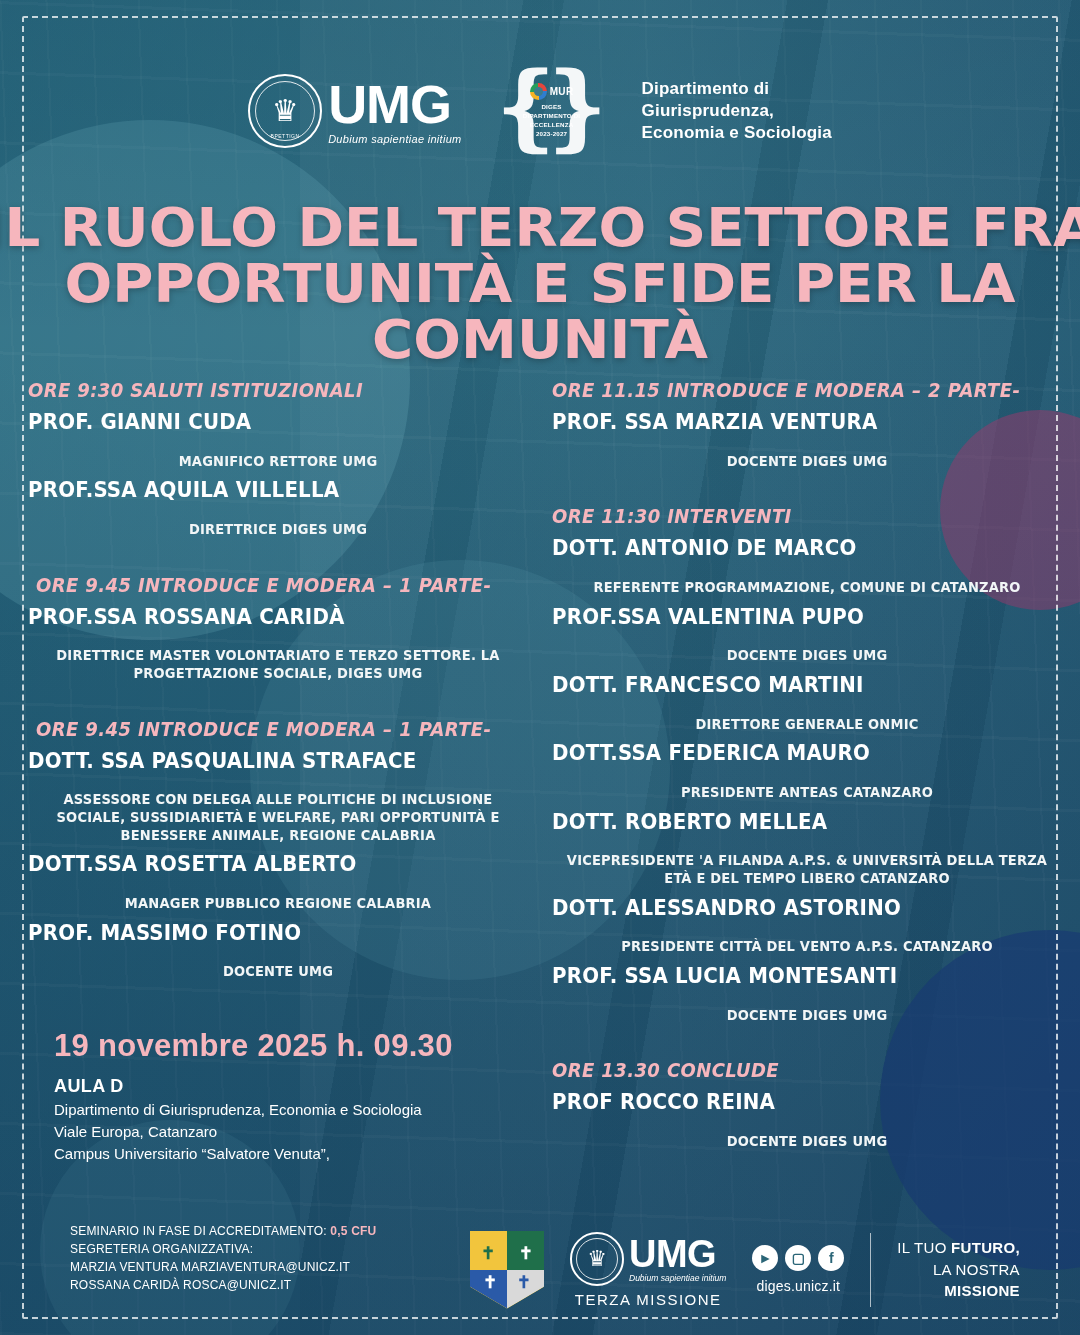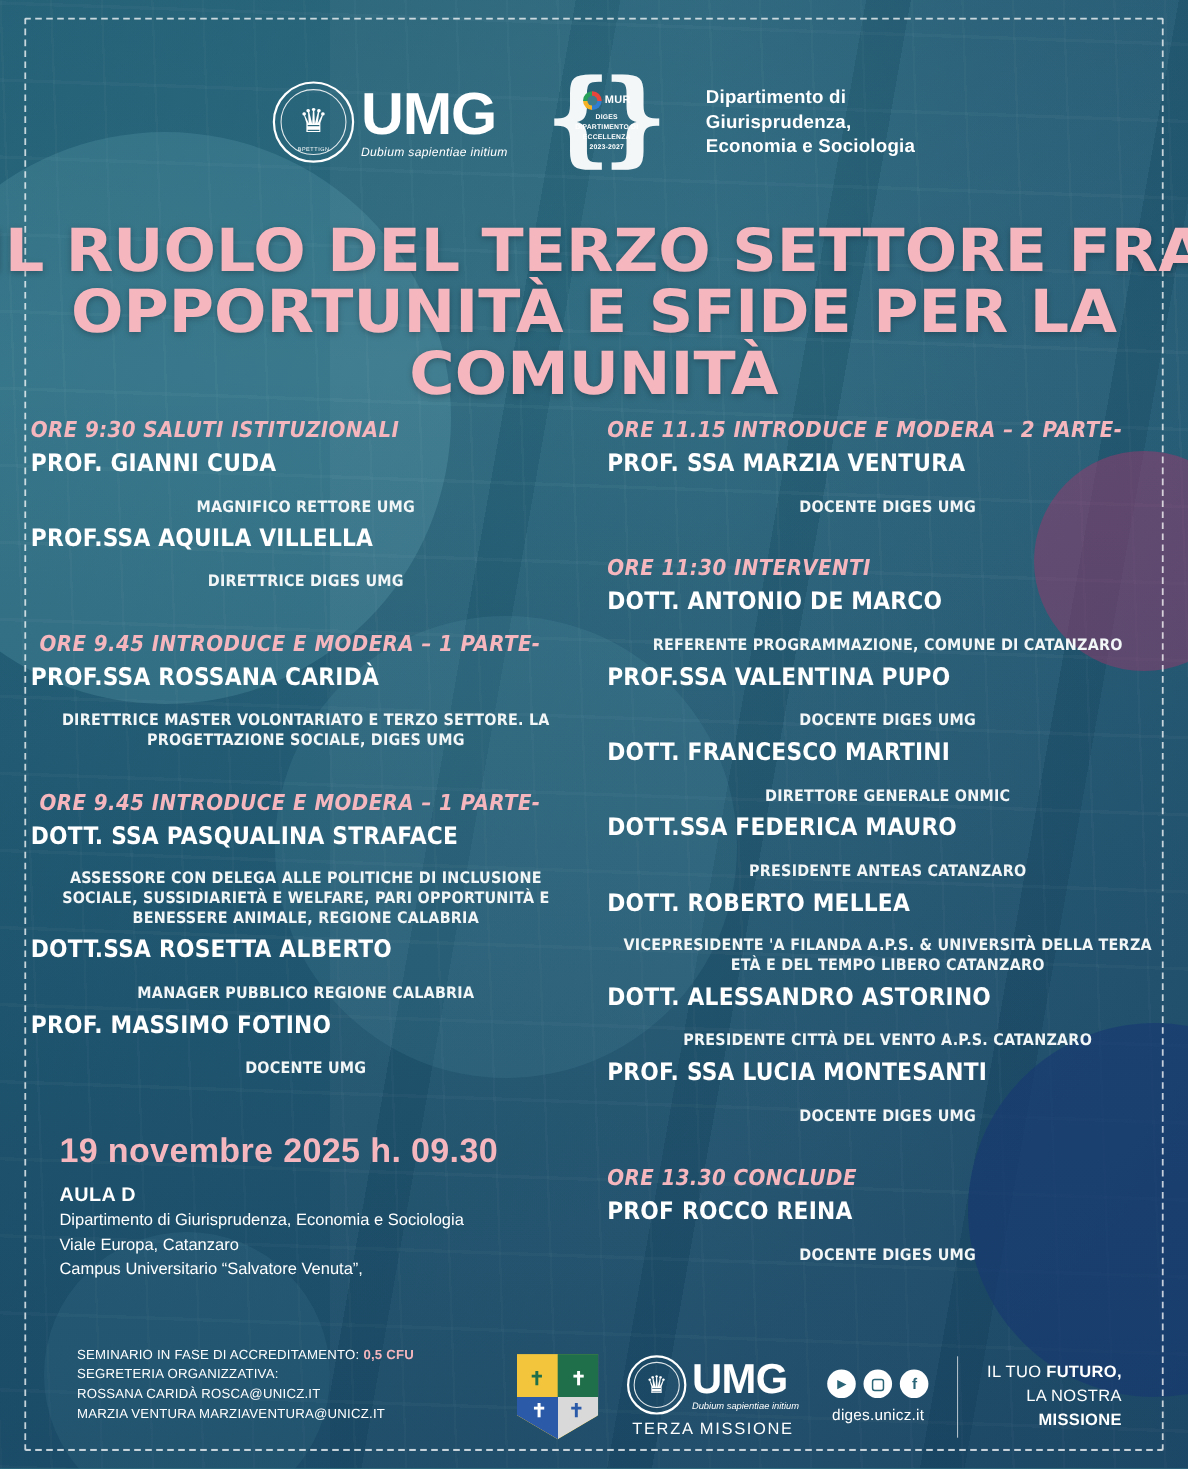--- a/index.html
+++ b/index.html
@@ -345,22 +345,22 @@
       </div>
     </div>
   </div>
 
   <div class="credits">
     <div>
       <span>SEMINARIO IN FASE DI ACCREDITAMENTO:</span>
       <span class="cfu">0,5 CFU</span>
     </div>
     <div>SEGRETERIA ORGANIZZATIVA:</div>
+    <div>MARZIA VENTURA MARZIAVENTURA@UNICZ.IT</div>
     <div>ROSSANA CARIDÀ ROSCA@UNICZ.IT</div>
-    <div>MARZIA VENTURA MARZIAVENTURA@UNICZ.IT</div>
   </div>
 
   <div class="footer-logos">
     <div class="crest">
       <div class="q q2"></div>
       <div class="low"></div>
       <span class="cross c1">✝</span>
       <span class="cross c2">✝</span>
       <span class="cross c3">✝</span>
       <span class="cross c4">✝</span>

